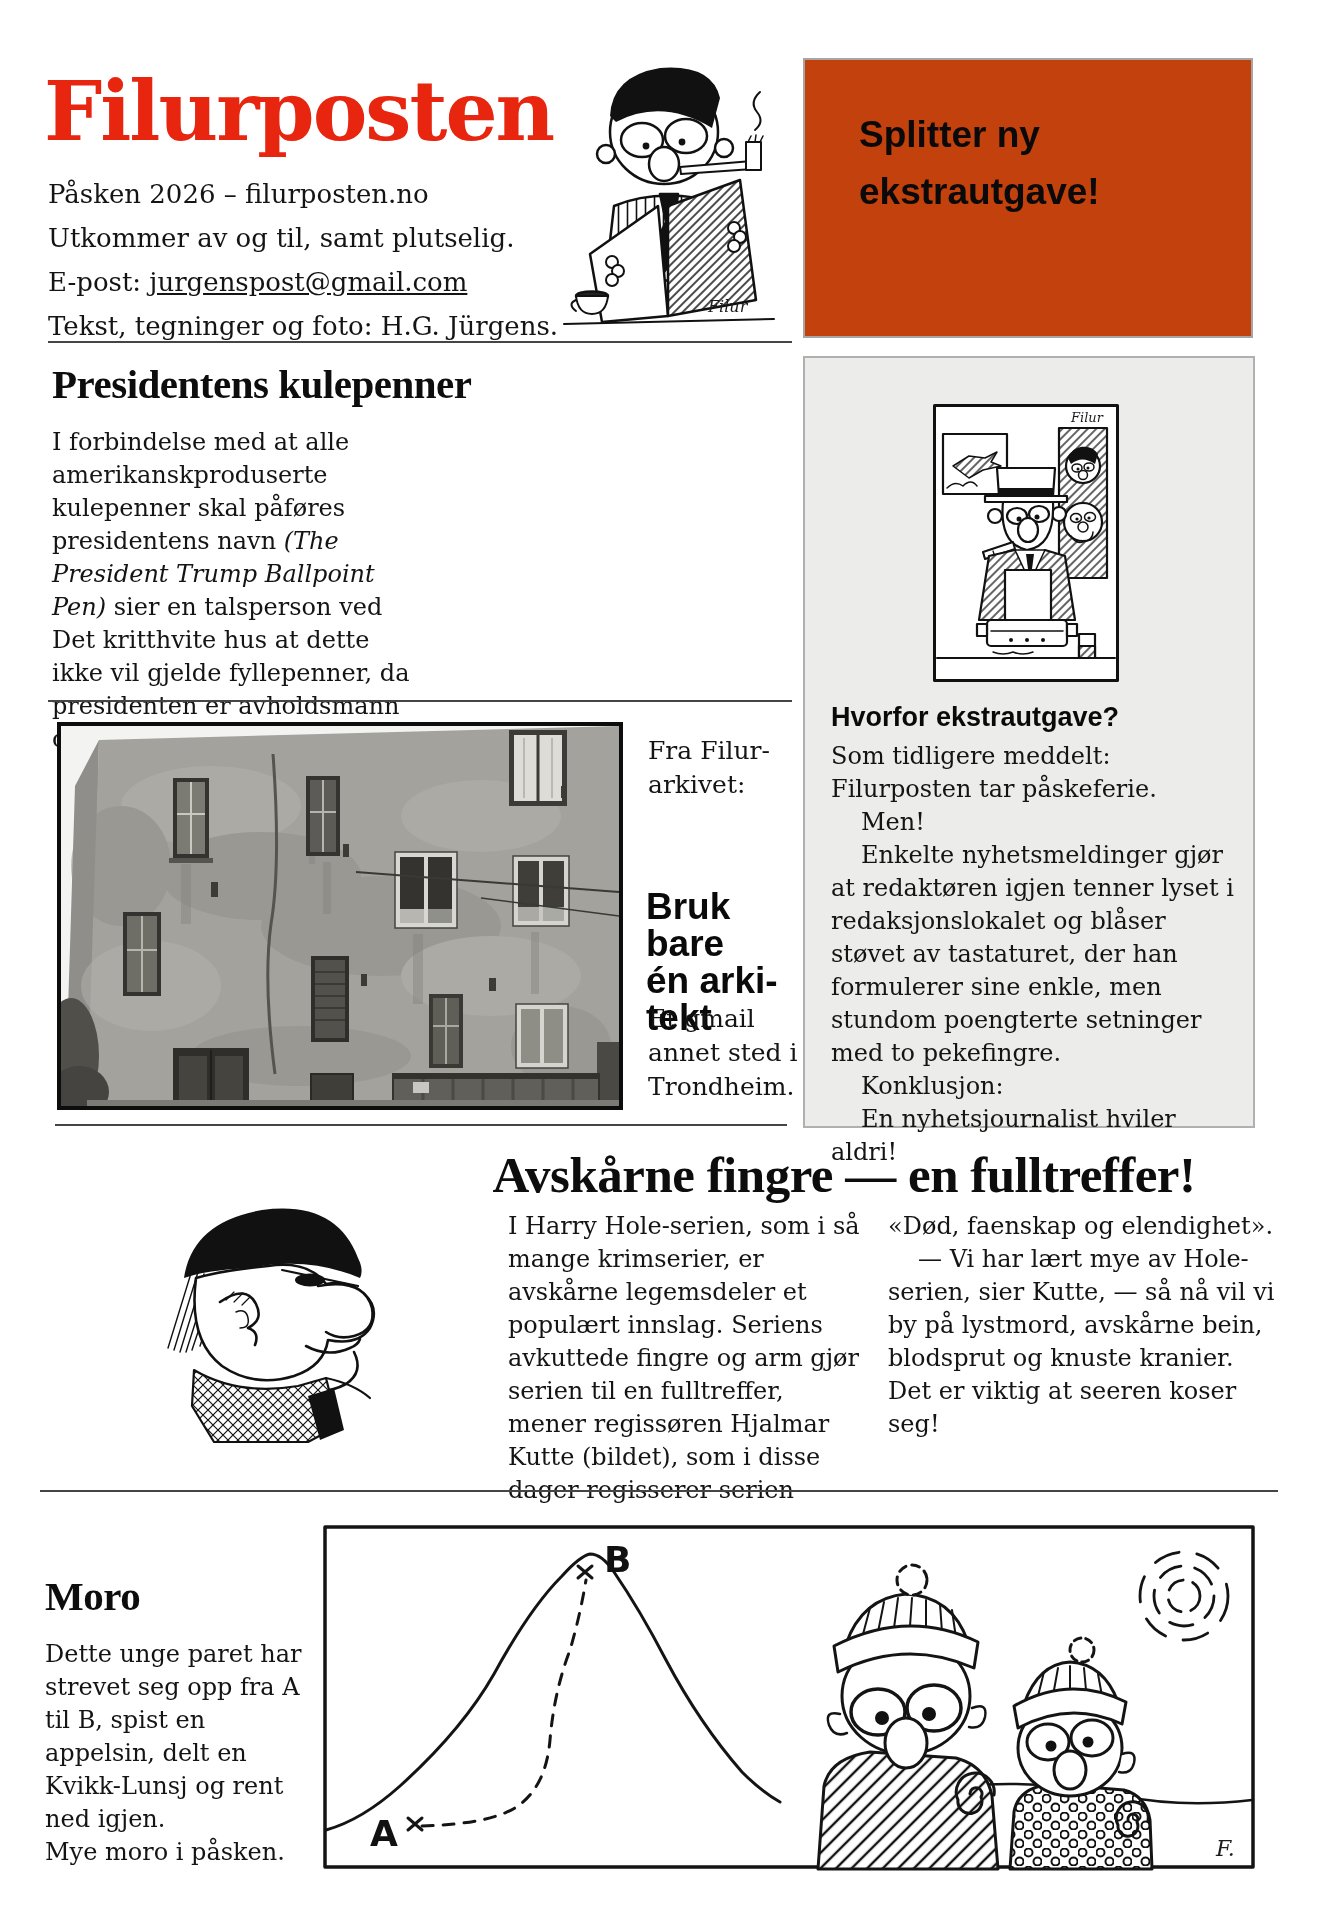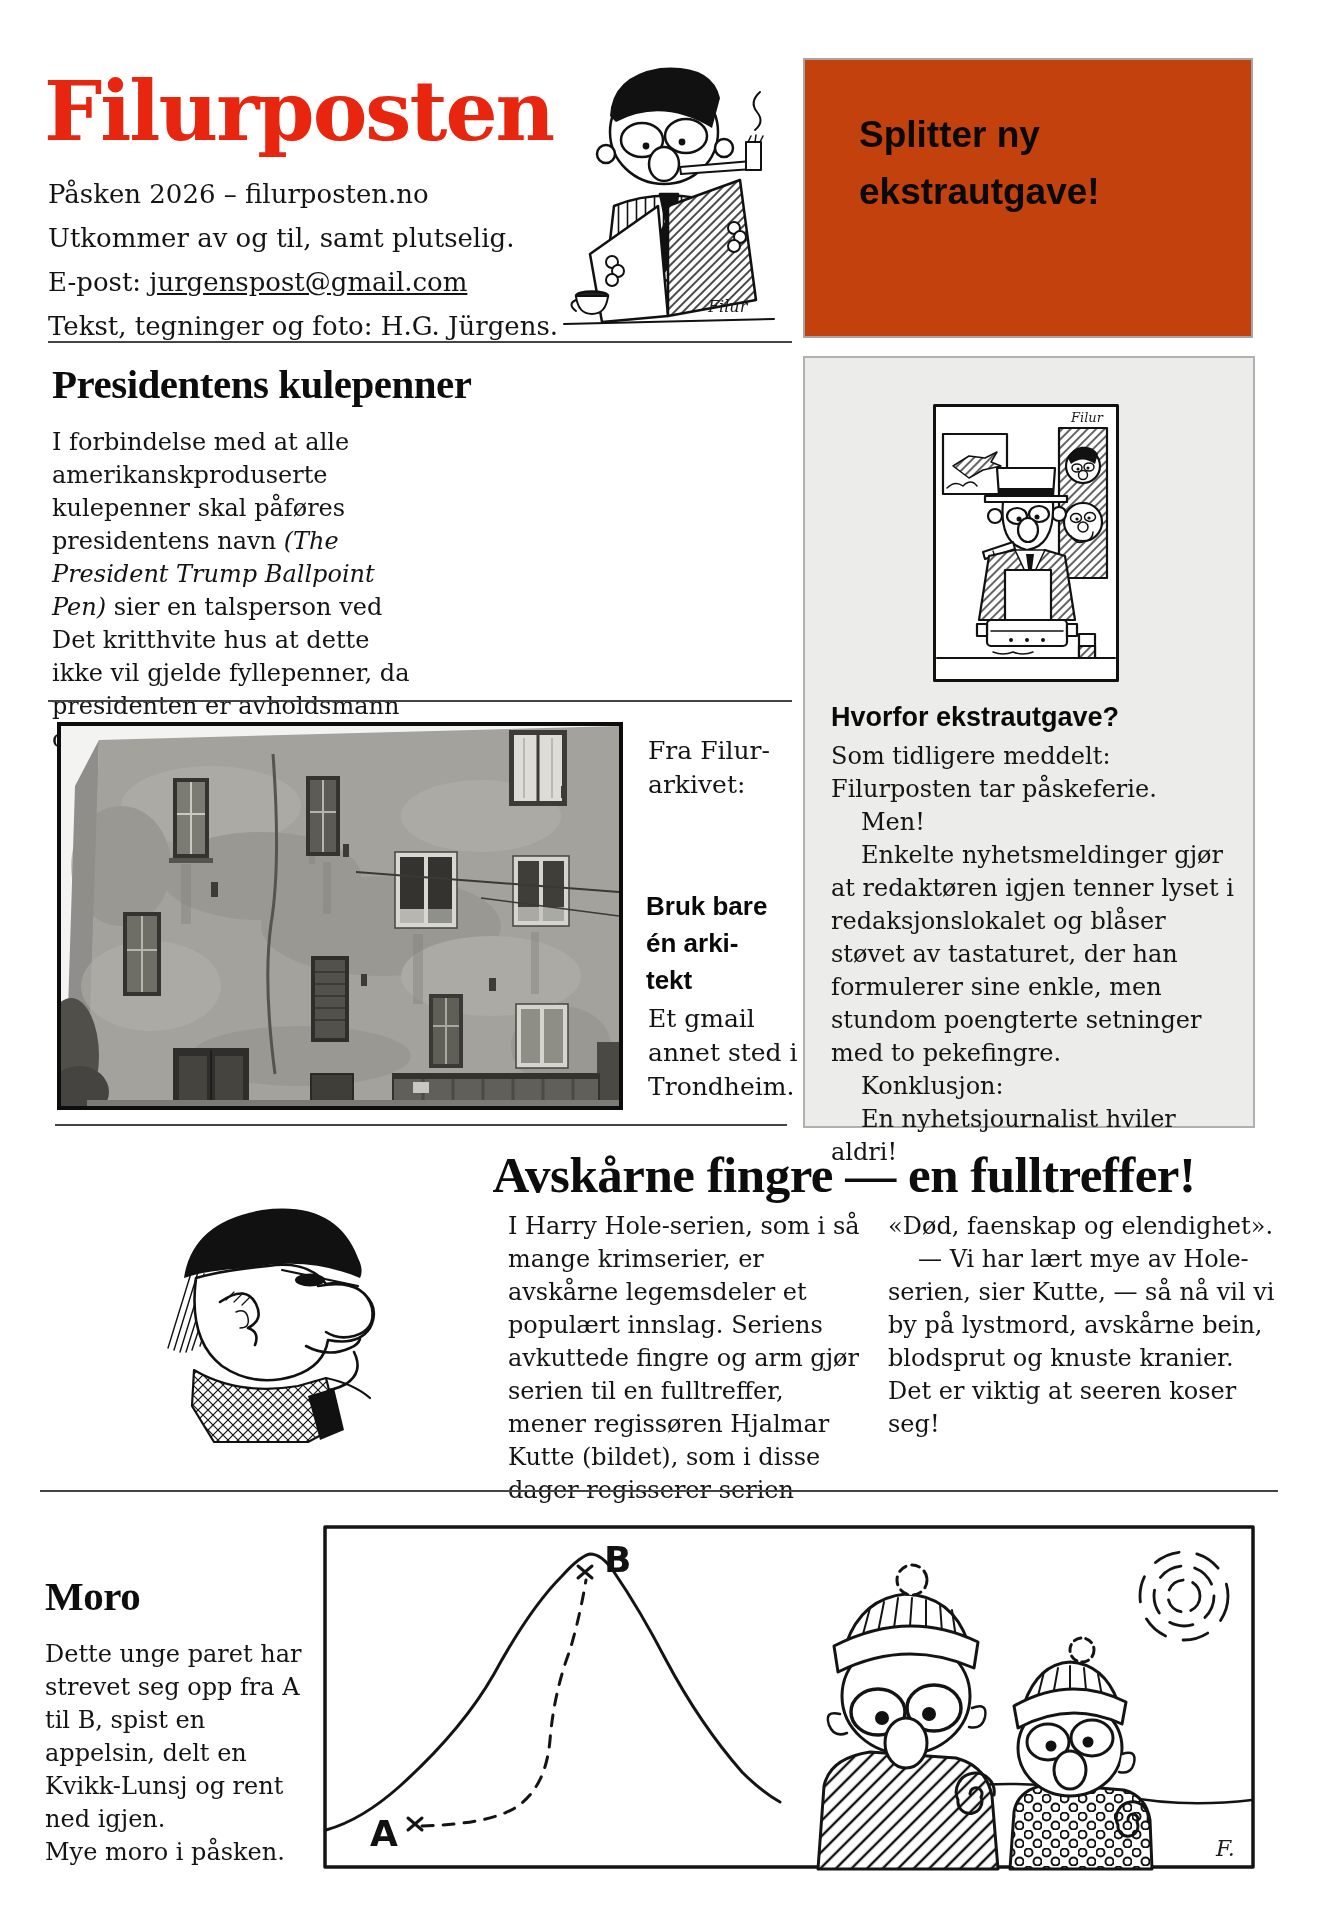--- a/index.html
+++ b/index.html
@@ -40,21 +40,21 @@
   .fingers-col1 { left:508px; top:1210px; width:352px; }
   .fingers-col2 { left:888px; top:1210px; width:392px; }
   .moro-copy { left:45px; top:1638px; width:266px; }
 
   
   .photo-wrap { left:57px; top:722px; width:566px; height:388px;
         box-sizing:border-box; border:4px solid #0d0d0d; background:#a3a29c; }
   .cap-intro { left:648px; top:734px; width:150px; font-size:25px; line-height:34px; }
   .cap-title { left:646px; top:888px; width:165px;
         font-family:"Liberation Sans", sans-serif; font-weight:bold;
-        font-size:26px; line-height:37px; color:#0a0a0a; }
+        font-size:37px; line-height:37px; color:#0a0a0a; }
   .cap-note { left:648px; top:1002px; width:160px; font-size:25px; line-height:34px; }
   .line { display:block; }
 
   
   .sidebar-box { left:803px; top:356px; width:452px; height:772px;
         box-sizing:border-box; border:2px solid #b0b0ae; background:#ececea; }
   .sidebar-cartoon { left:933px; top:404px; }
   .sidebar-heading { left:831px; top:702px; font-family:"Liberation Sans", sans-serif;
         font-weight:bold; font-size:27px; color:#0a0a0a; }
   .sidebar-copy { left:831px; top:740px; width:404px; }

